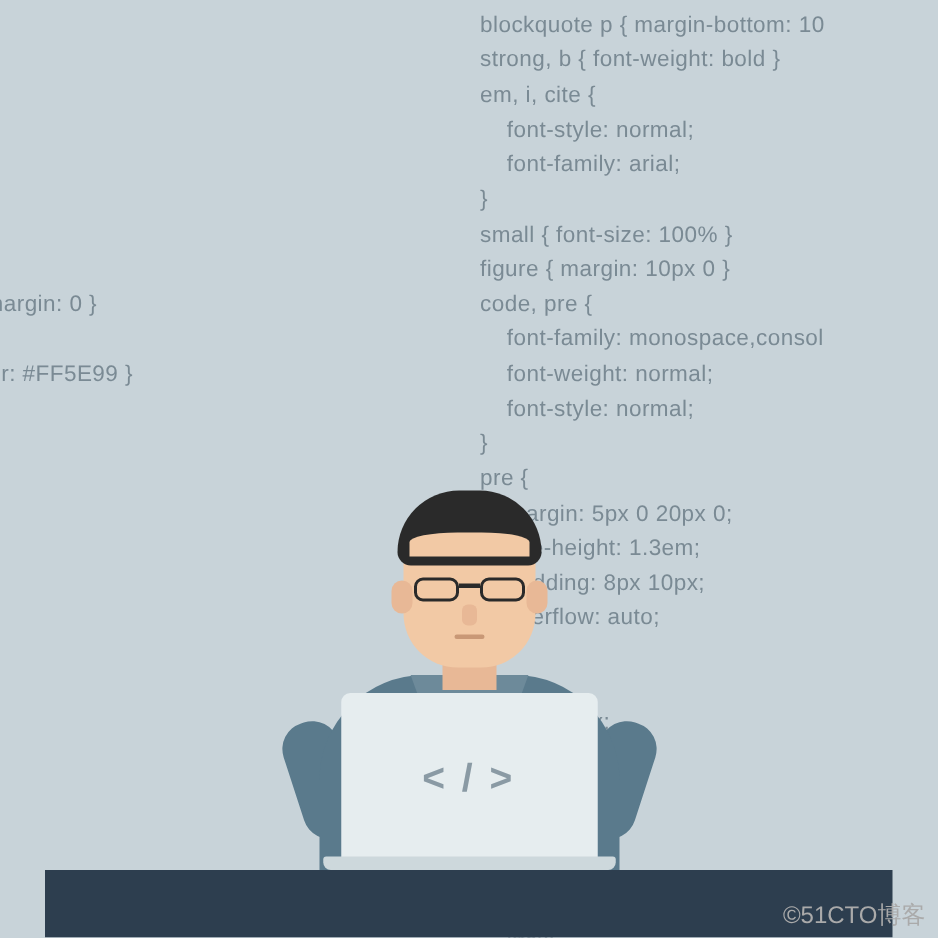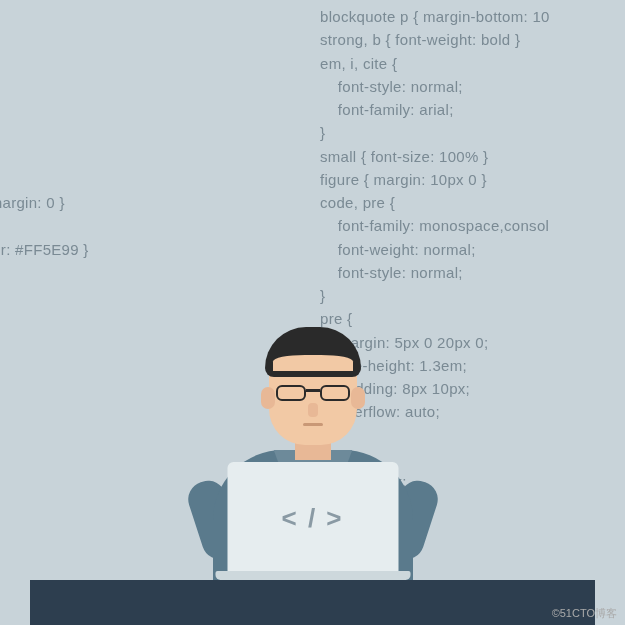--- a/index.html
+++ b/index.html
@@ -195,21 +195,21 @@
       color: #8a9aa4;
       font-size: 26px;
       font-weight: bold;
       letter-spacing: 2px;
     }
     .watermark {
       position: absolute;
       bottom: 4px;
       right: 8px;
       color: #aaa;
-      font-size: 11px;
+      font-size: 16px;
       z-index: 10;
       margin-top: 40px;
     }
   </style>
 </head>
 <body>
 
 <div class="code-block code-left">;
 one;
 

